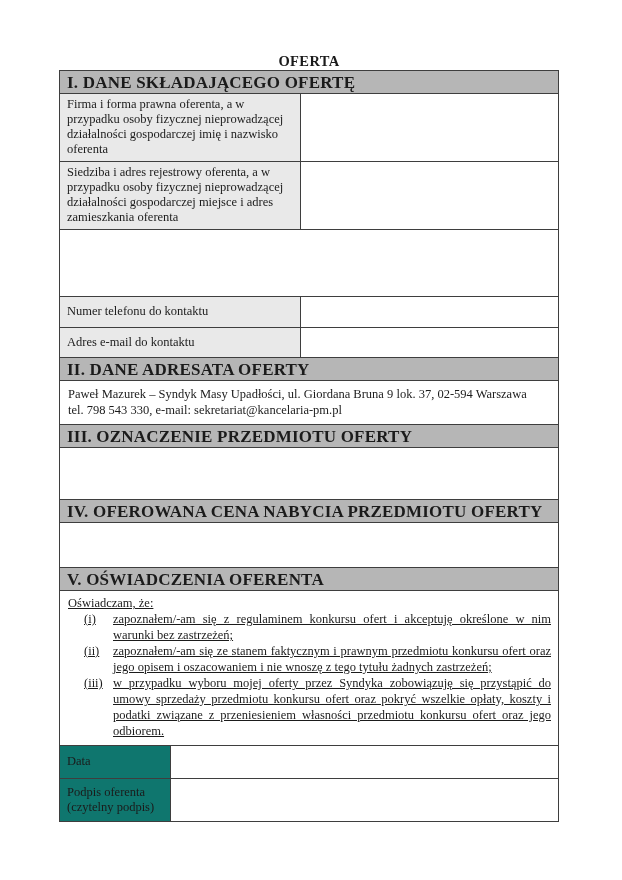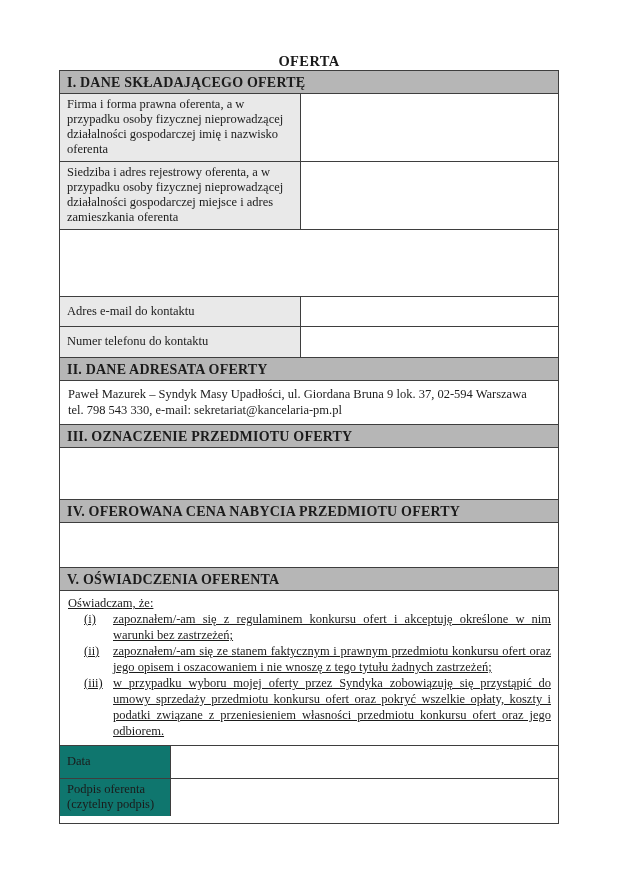--- a/index.html
+++ b/index.html
@@ -24,26 +24,26 @@
     text-align: center;
     font-size: 14.5px;
     font-weight: bold;
     letter-spacing: 0.4px;
   }
   .form {
     border: 1px solid #3e3e3e;
     font-size: 12.5px;
     line-height: 15px;
   }
-  .form > :last-child { border-bottom: none; flex-direction: column; }
+  .form > :last-child { border-bottom: none; }
   .sec-header {
     background: #b6b6b6;
     border-bottom: 1px solid #3e3e3e;
     font-weight: bold;
-    font-size: 14px;
+    font-size: 17px;
     letter-spacing: 0.2px;
     padding: 4px 7px 3px 7px;
     min-height: 22px;
   }
   .row {
     display: flex;
     border-bottom: 1px solid #3e3e3e;
   }
   .cell { padding: 3px 7px 4px 7px; }
   .label {
@@ -102,27 +102,27 @@
 
       <div class="row" style="min-height:64px">
         <div class="cell label">Siedziba i adres rejestrowy oferenta, a w przypadku osoby fizycznej nieprowadzącej działalności gospodarczej miejsce i adres zamieszkania oferenta</div>
         <div class="cell value"></div>
       </div>
 
       <div class="row" style="min-height:67px">
         <div class="cell value"></div>
       </div>
 
-      <div class="row" style="min-height:30px">
-        <div class="cell label vmid">Adres e-mail do kontaktu</div>
+      <div class="row" style="min-height:31px">
+        <div class="cell label vmid">Numer telefonu do kontaktu</div>
         <div class="cell value"></div>
       </div>
 
-      <div class="row" style="min-height:31px">
-        <div class="cell label vmid">Numer telefonu do kontaktu</div>
+      <div class="row" style="min-height:30px">
+        <div class="cell label vmid">Adres e-mail do kontaktu</div>
         <div class="cell value"></div>
       </div>
 
       <div class="sec-header">II. DANE ADRESATA OFERTY</div>
       <div class="content" style="min-height:38px">
         <div>Paweł Mazurek – Syndyk Masy Upadłości, ul. Giordana Bruna 9 lok. 37, 02-594 Warszawa</div>
         <div>tel. 798 543 330, e-mail: sekretariat@kancelaria-pm.pl</div>
       </div>
 
       <div class="sec-header">III. OZNACZENIE PRZEDMIOTU OFERTY</div>

